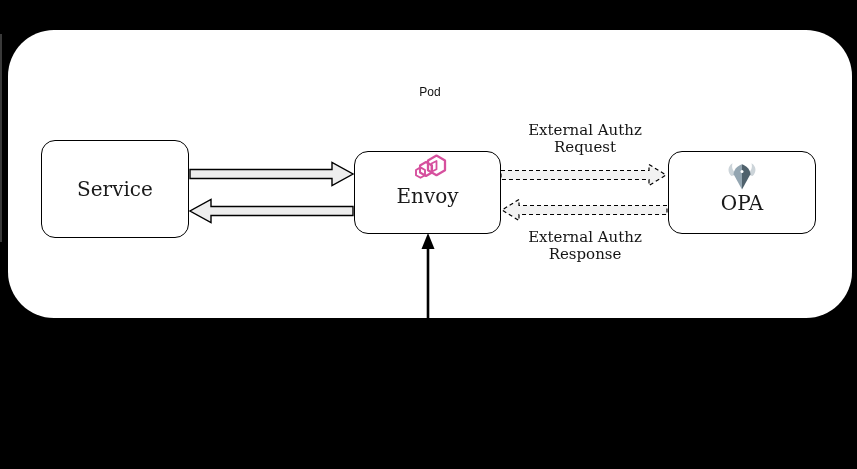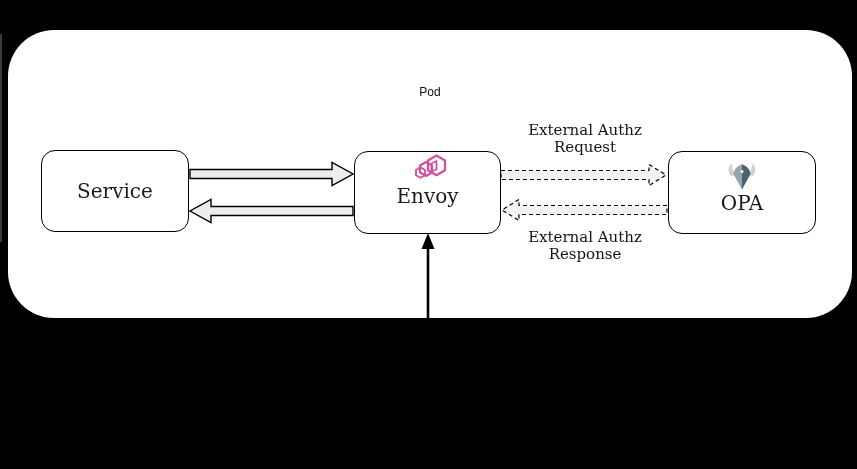--- a/index.html
+++ b/index.html
@@ -17,21 +17,21 @@
     position:absolute;left:0;right:0;top:55px;text-align:center;
     font-family:"Liberation Sans","DejaVu Sans",sans-serif;
     font-size:12px;color:#111;
   }
   .node{
     position:absolute;background:#fff;border:1.6px solid #000;border-radius:14px;
     display:flex;flex-direction:column;align-items:center;justify-content:center;
     box-sizing:border-box;color:#1a1a1a;
   }
   .node-label{font-size:20px;line-height:1.1;}
-  .node-service{left:41px;top:150px;width:148px;height:82px;}
+  .node-service{left:41px;top:140px;width:148px;height:98px;}
   .node-envoy{left:354px;top:151px;width:147px;height:83px;padding-bottom:26px;justify-content:flex-end;}
   .node-opa{left:668px;top:151px;width:148px;height:83px;padding-bottom:12px;}
   .node-icon{display:block;margin:2px auto 1px auto;}
   .edge-label{
     position:absolute;width:124px;text-align:center;
     font-size:15px;line-height:1.15;color:#141414;
   }
   .edge-label-request{left:523px;top:122px;}
   .edge-label-response{left:523px;top:229px;}
   .arrow-layer{position:absolute;left:0;top:0;pointer-events:none;}

